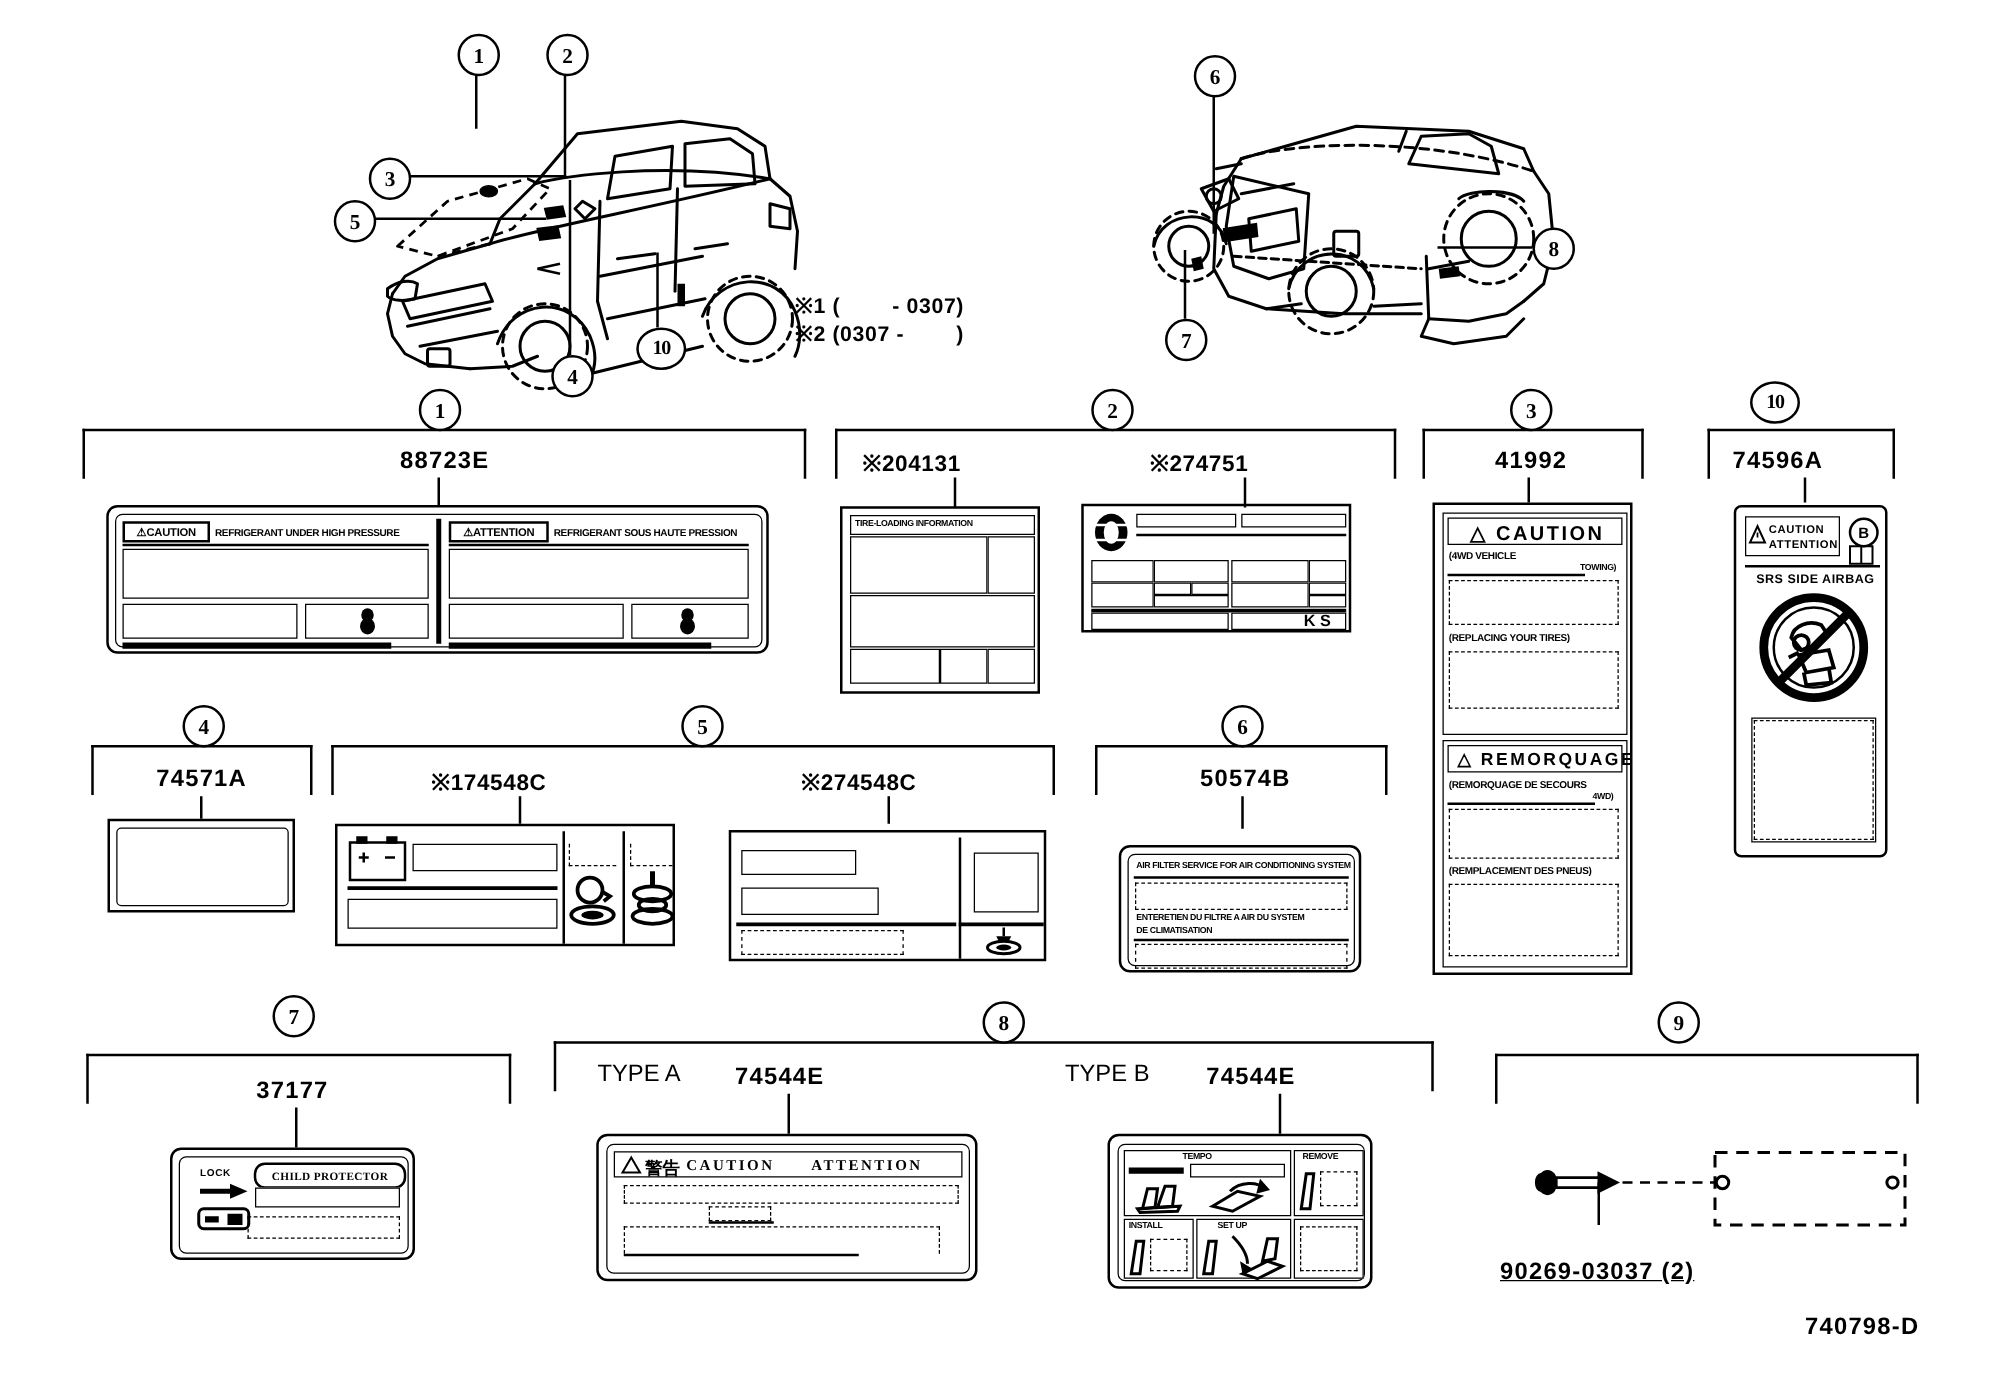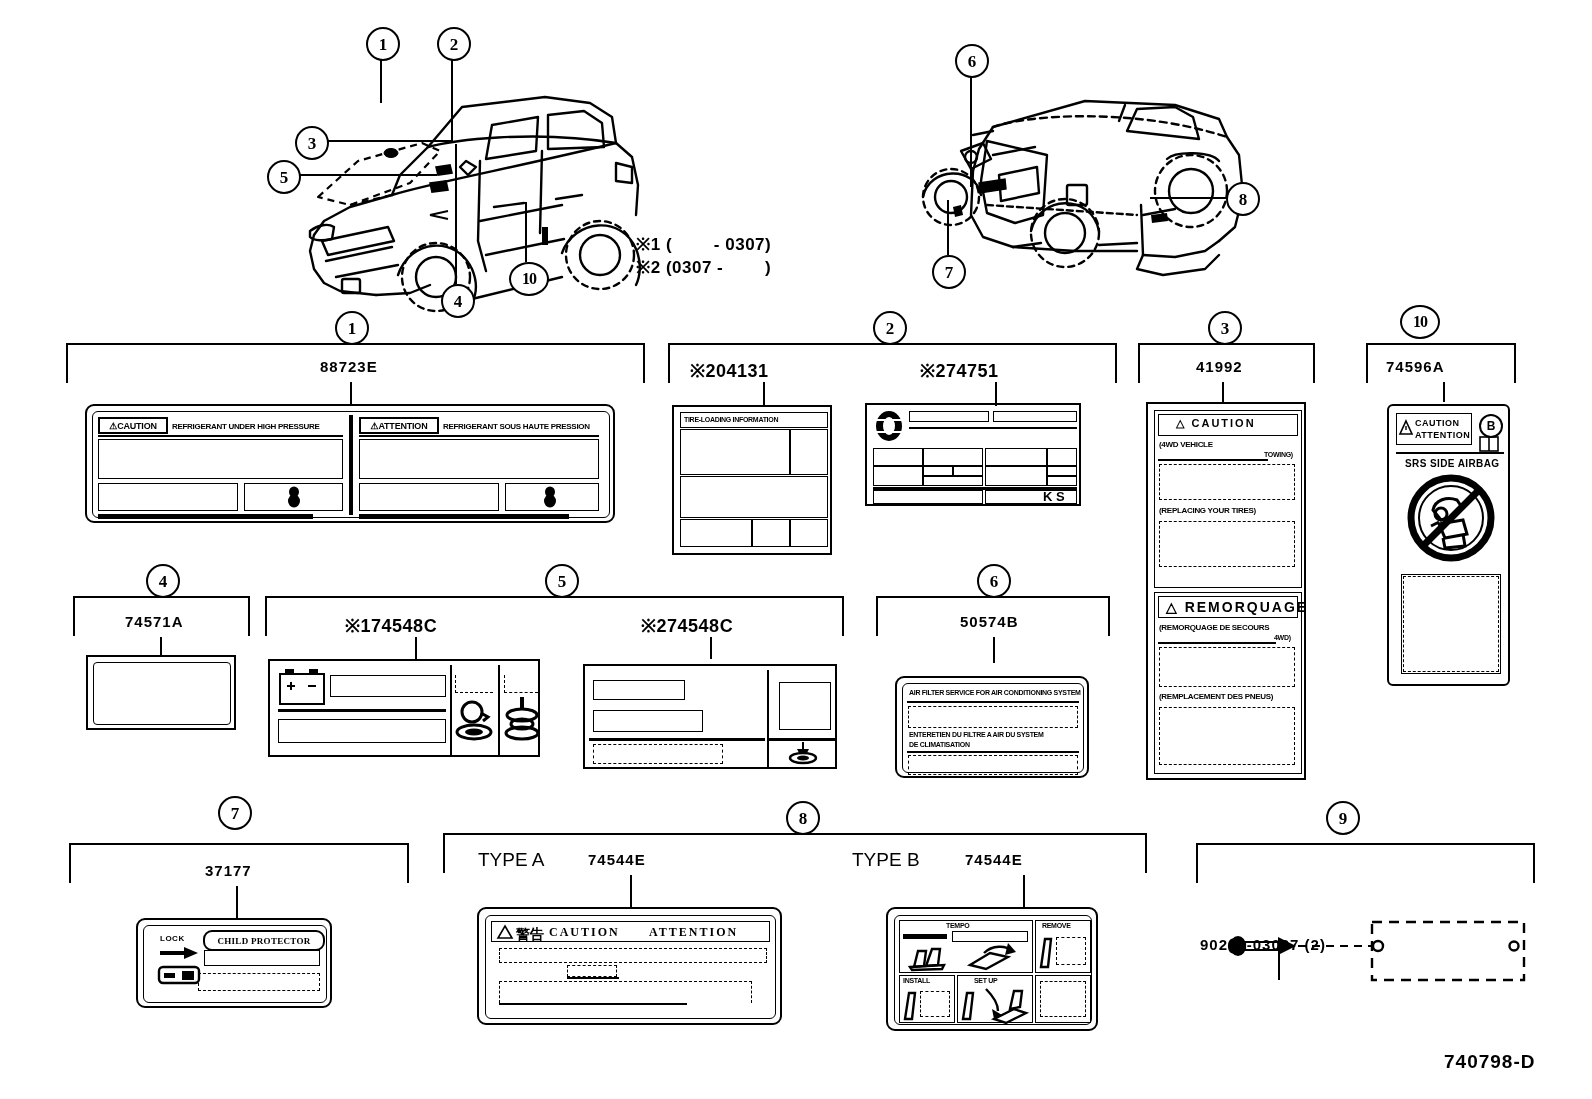--- a/index.html
+++ b/index.html
@@ -14,21 +14,21 @@
     position:absolute;border:2px solid #000;border-radius:50%;
     background:#fff;display:flex;align-items:center;justify-content:center;
     font-weight:bold;font-family:"Liberation Serif", serif;
     width:30px;height:30px;font-size:17px;line-height:1;z-index:6;
   }
   .bubble.wide{width:36px;height:30px;border-radius:50%;font-size:16px;letter-spacing:-1px;}
   
   .bracket{position:absolute;border:2px solid #000;border-bottom:none;height:38px;z-index:2;}
   .part-no{
     position:absolute;font-family:"Liberation Sans", sans-serif;
-    font-weight:bold;font-size:15px;letter-spacing:1px;white-space:nowrap;z-index:4;
+    font-weight:bold;font-size:19px;letter-spacing:1px;white-space:nowrap;z-index:4;
   }
   .sub-no{
     position:absolute;font-family:"Liberation Sans", sans-serif;
     font-weight:bold;font-size:18px;letter-spacing:.5px;white-space:nowrap;z-index:4;
   }
   .type-lbl{
     position:absolute;font-family:"Liberation Sans", sans-serif;
     font-size:19px;white-space:nowrap;z-index:4;
   }
   .leader{position:absolute;background:#000;width:2px;z-index:3;}
@@ -310,21 +310,21 @@
 <div class="bubble" style="left:1208px;top:311px;">
   <span>3</span>
 </div>
 <div class="bracket" style="left:1138px;top:343px;width:173px;"></div>
 <div class="part-no" style="left:1196px;top:358px;">41992</div>
 <div class="leader" style="left:1222px;top:382px;height:20px;"></div>
 
 <div class="lbl" style="left:1146px;top:402px;width:160px;height:378px;">
   <div class="lbl-in" style="left:6px;top:6px;width:148px;height:178px;"></div>
   <div class="lbl-in" style="left:10px;top:10px;width:140px;height:22px;"></div>
-  <div class="txt" style="left:28px;top:13px;font-size:11px;font-weight:bold;letter-spacing:2px;">△ CAUTION</div>
+  <div class="txt" style="left:28px;top:13px;font-size:16px;font-weight:bold;letter-spacing:2px;">△ CAUTION</div>
   <div class="txt tiny" style="left:11px;top:36px;">(4WD VEHICLE</div>
   <div class="txt tiny2" style="left:116px;top:47px;">TOWING)</div>
   <div class="solidline" style="left:10px;top:55px;width:110px;height:2px;"></div>
   <div class="dashbox" style="left:11px;top:60px;width:136px;height:36px;"></div>
   <div class="txt tiny" style="left:11px;top:102px;">(REPLACING  YOUR  TIRES)</div>
   <div class="dashbox" style="left:11px;top:117px;width:136px;height:46px;"></div>
 
   <div class="lbl-in" style="left:6px;top:188px;width:148px;height:182px;"></div>
   <div class="lbl-in" style="left:10px;top:192px;width:140px;height:22px;"></div>
   <div class="txt" style="left:18px;top:195px;font-size:14px;font-weight:bold;letter-spacing:2px;">△ REMORQUAGE</div>
@@ -576,15 +576,15 @@
   </g>
   <path d="M58 17 L76 26 L58 35 Z" fill="#000"></path>
 
   <path d="M78 26 H152" stroke="#000" stroke-width="2" stroke-dasharray="8 6" fill="none"></path>
 
   <rect x="152" y="2" width="152" height="58" fill="none" stroke="#000" stroke-width="2.4" stroke-dasharray="10 7"></rect>
   <circle cx="158" cy="26" r="5" fill="none" stroke="#000" stroke-width="2.4"></circle>
   <circle cx="294" cy="26" r="4.5" fill="none" stroke="#000" stroke-width="2.4"></circle>
 </svg>
 <div class="leader" style="left:1278px;top:946px;height:34px;"></div>
-<div class="part-no" style="left:1200px;top:936px;">90269-03037 (2)</div>
+<div class="part-no" style="left:1200px;top:1007px;text-decoration:underline;">90269-03037 (2)</div>
 
 <div class="dwg" style="left:1444px;top:1051px;">740798-D</div>
 
 </body></html>

